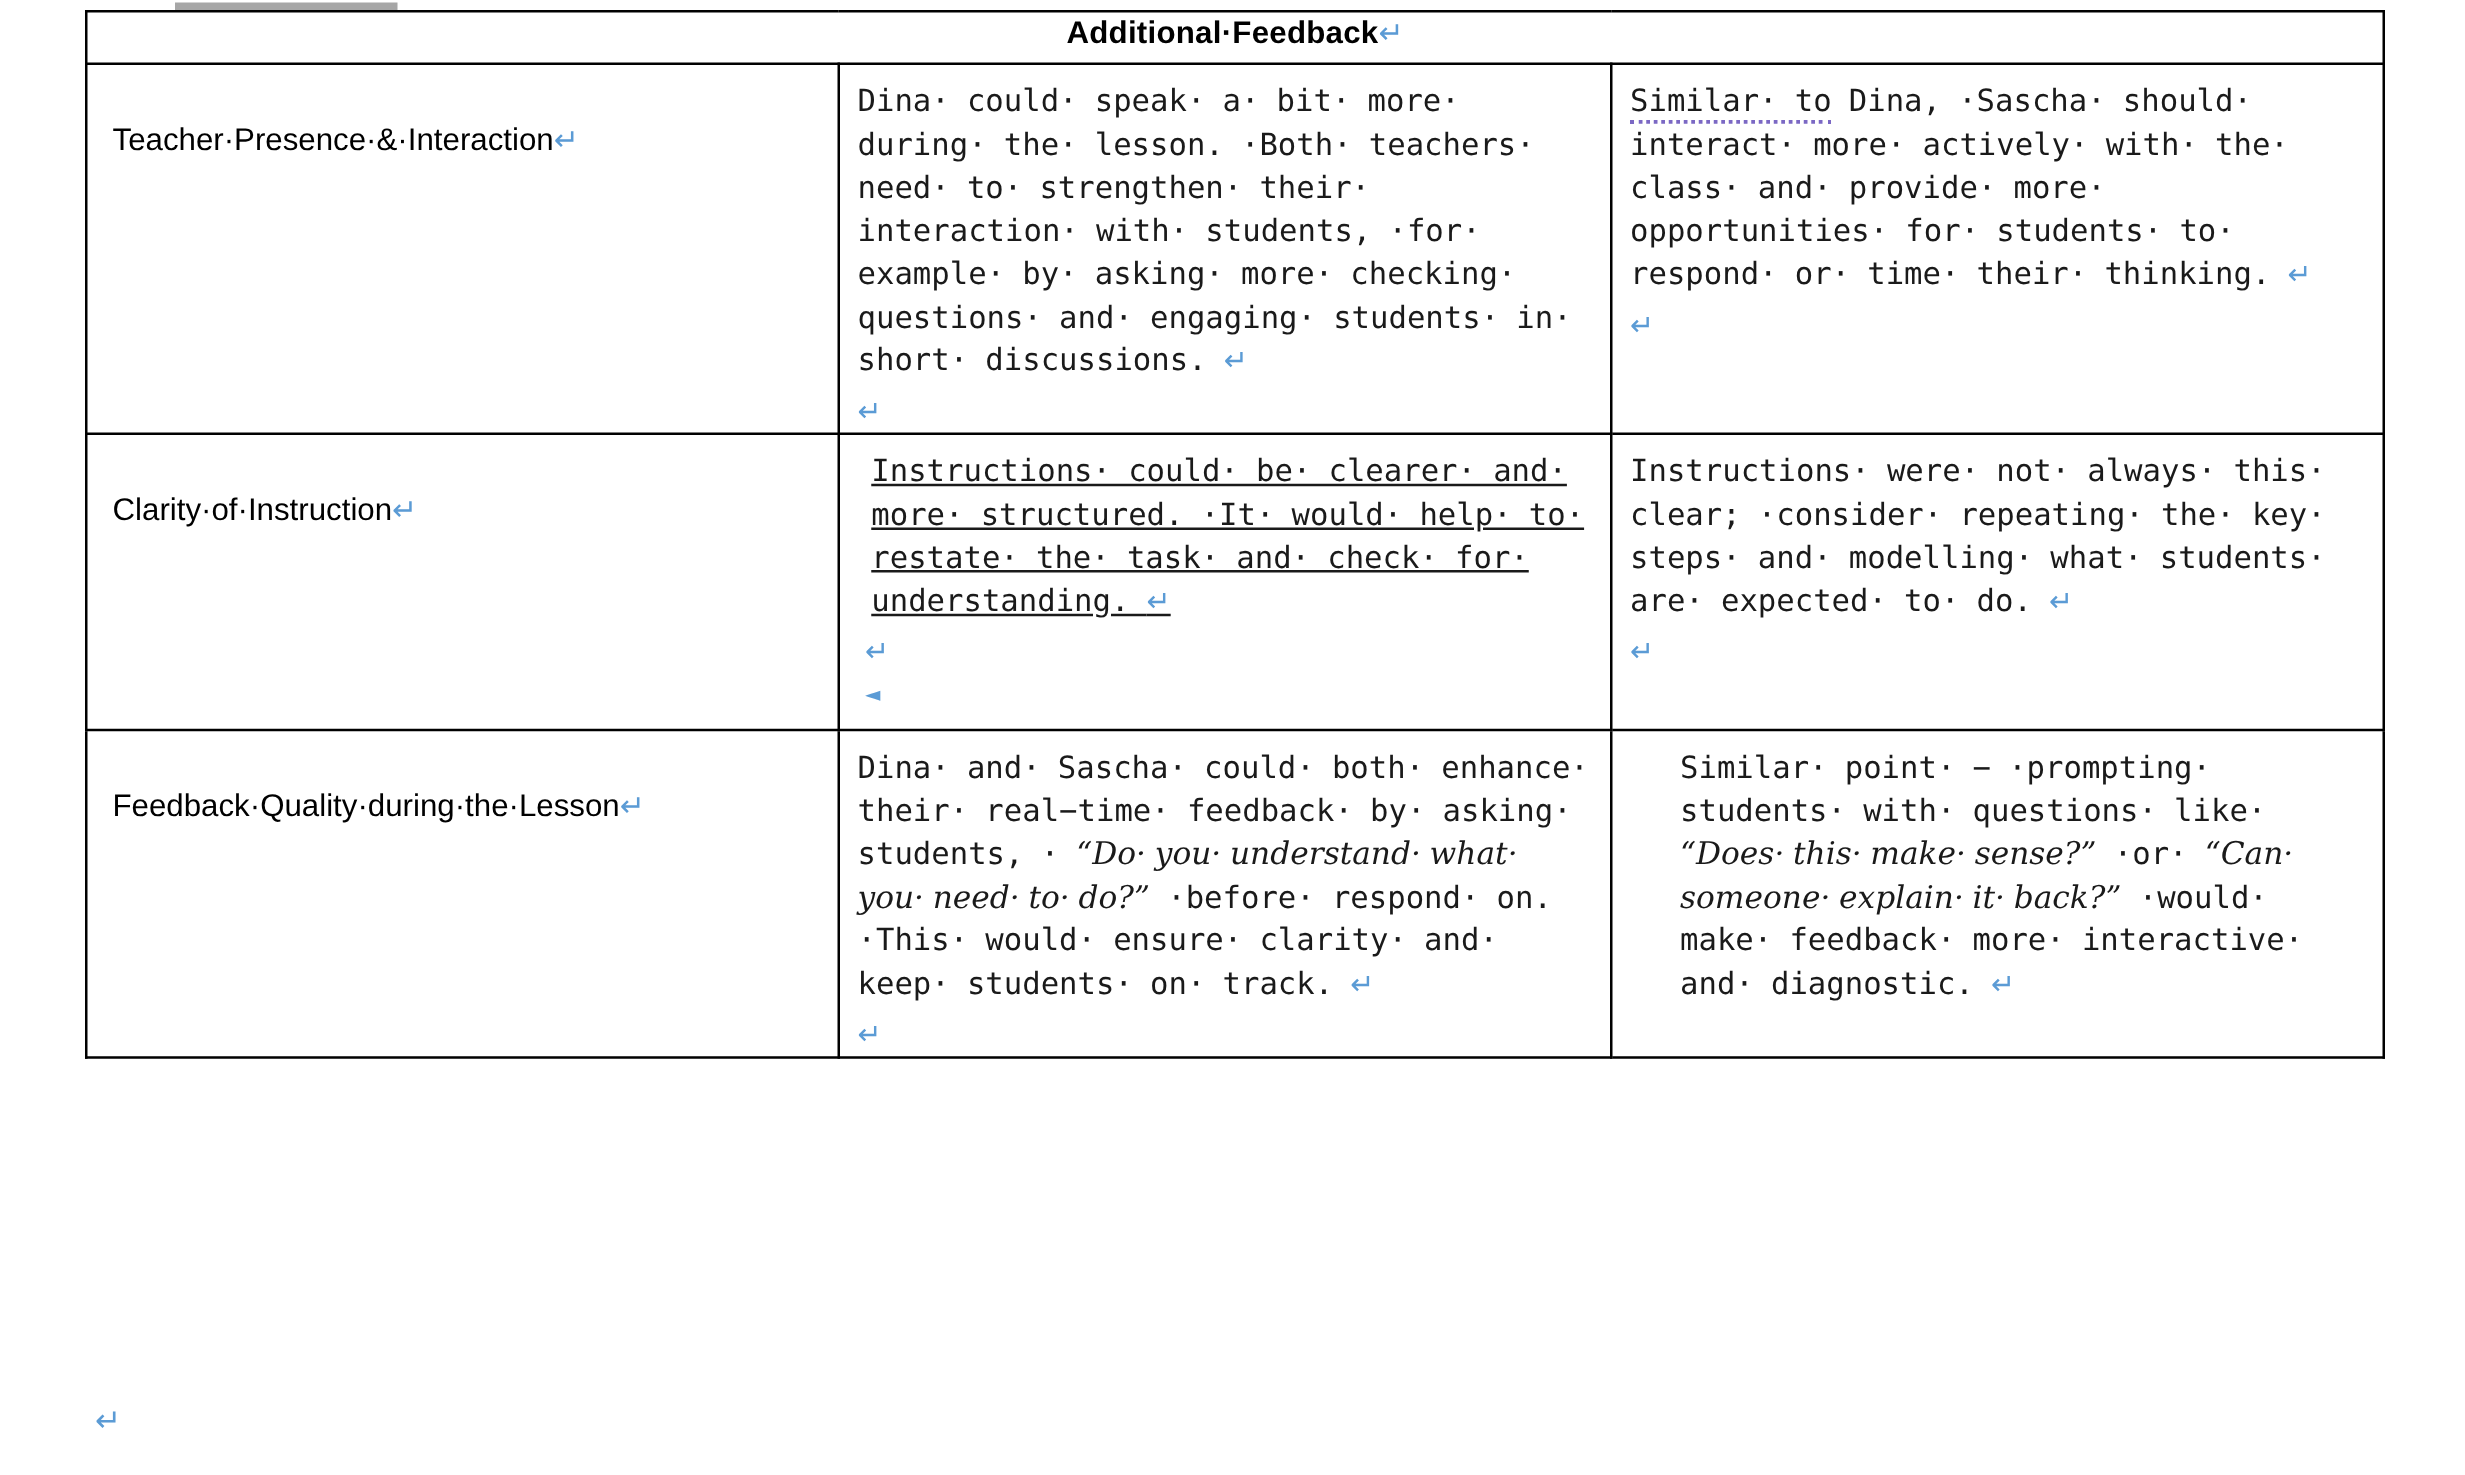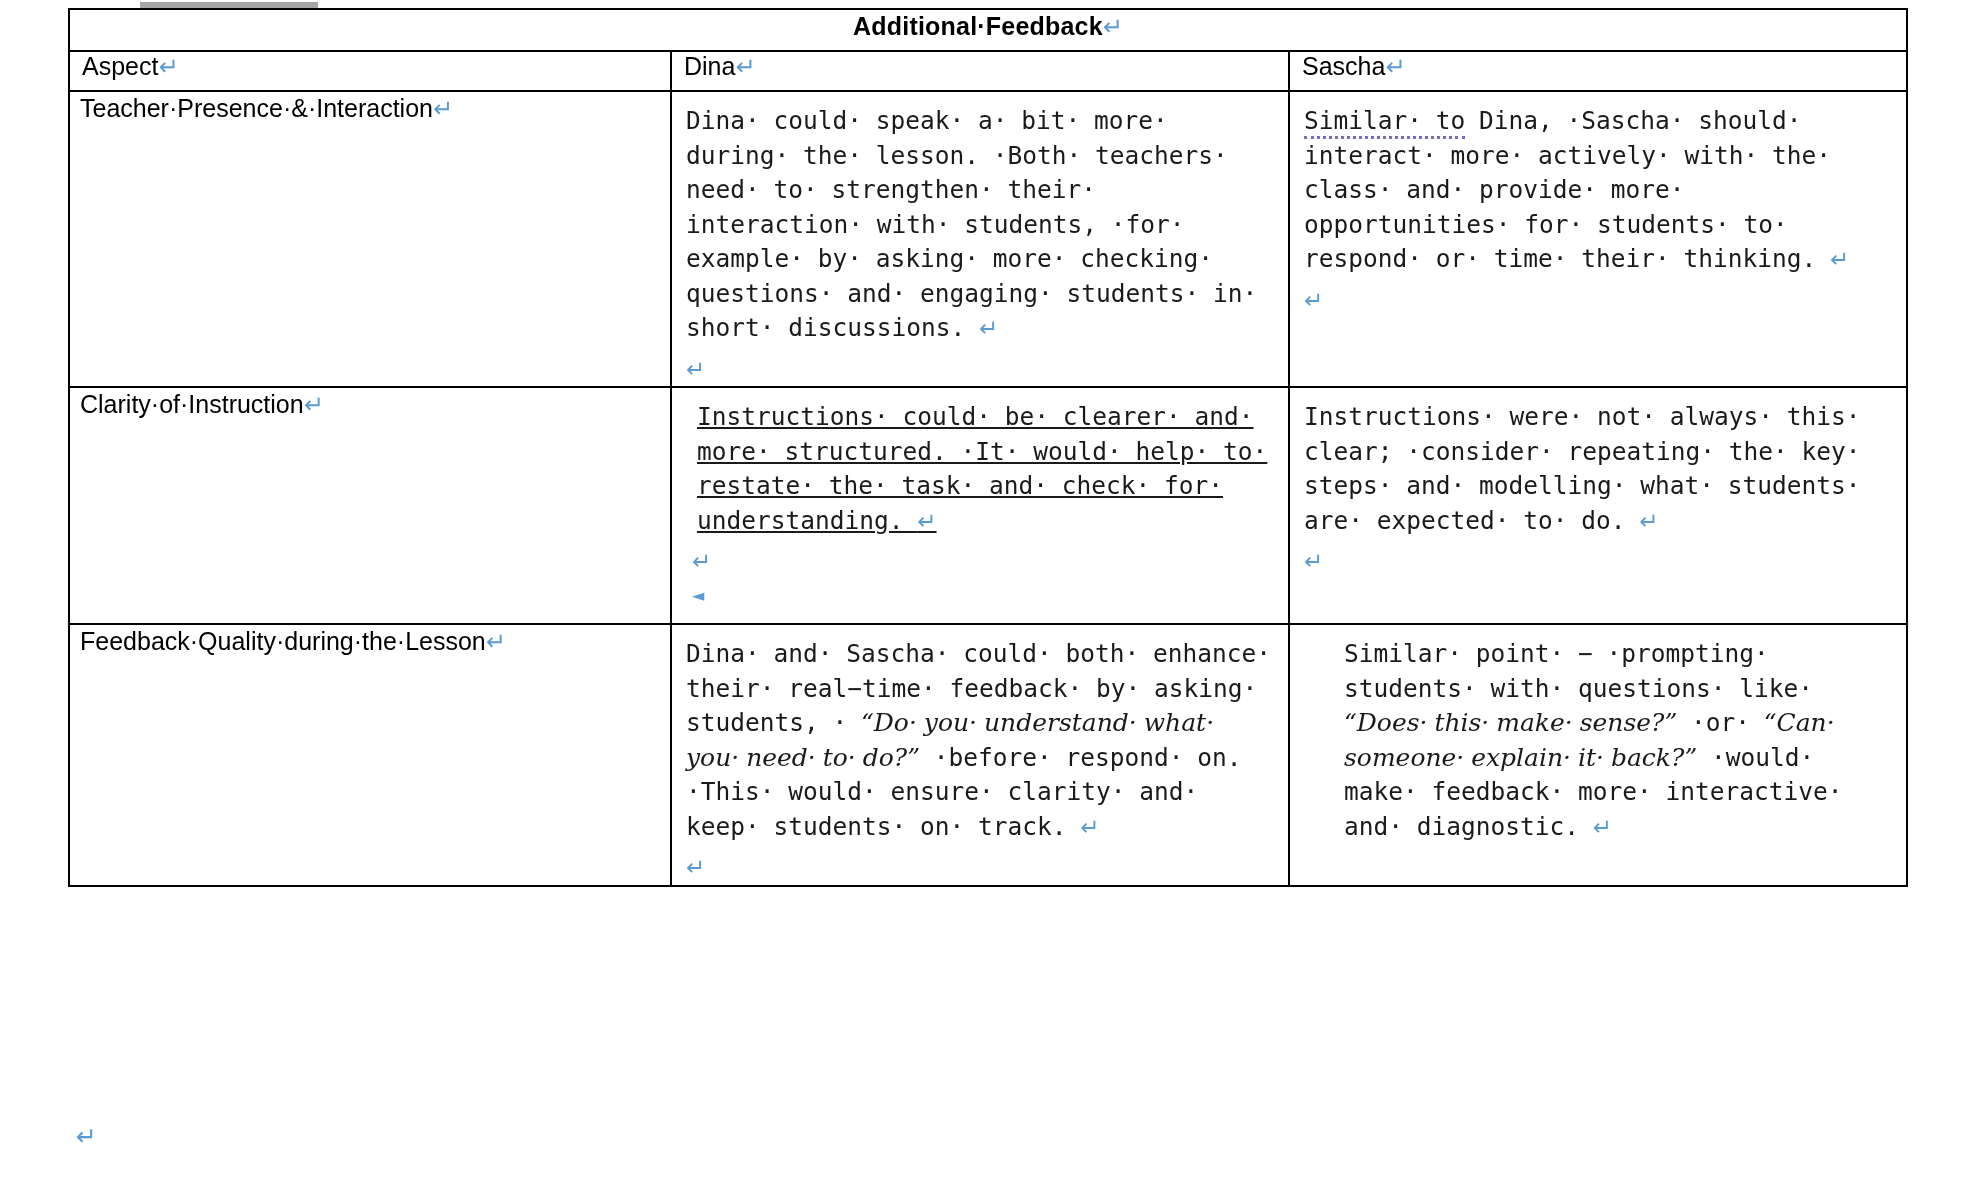--- a/index.html
+++ b/index.html
@@ -87,23 +87,24 @@
   }
 
   
   .aspect-cell {
     vertical-align: middle;
   }
   .aspect-text {
     font-family: "Liberation Sans", sans-serif;
     font-size: 25px;
     color: #000000;
-    padding-left: 10px;
+    padding-left: 20px;
     line-height: 1.35;
     display: block;
+    margin-top: 44px;
   }
 
   
   .body-cell {
     vertical-align: top;
     border-radius: 10px;
   }
   .body-text {
     font-family: "DejaVu Sans Mono", "Liberation Mono", monospace;
     font-size: 24.5px;
@@ -187,31 +188,20 @@
       <col class="col-sascha">
     </colgroup>
     <tbody>
 
       <tr>
         <td class="title-cell" colspan="3">
           <span class="title-text">Additional·Feedback</span><span class="pilcrow-sans">↵</span>
         </td>
       </tr>
 
-      <tr>
-        <td class="hdr-cell">
-          <span class="hdr-text"><span>Aspect</span><span class="pilcrow-sans">↵</span></span>
-        </td>
-        <td class="hdr-cell">
-          <span class="hdr-text"><span>Dina</span><span class="pilcrow-sans">↵</span></span>
-        </td>
-        <td class="hdr-cell">
-          <span class="hdr-text"><span>Sascha</span><span class="pilcrow-sans">↵</span></span>
-        </td>
-      </tr>
 
       <tr>
         <td class="aspect-cell">
           <span class="aspect-text"><span>Teacher·Presence·&amp;·Interaction</span><span class="pilcrow-sans">↵</span></span>
         </td>
         <td class="body-cell">
           <span class="body-text"><span>Dina· could· speak· a· bit· more· during· the· lesson. ·Both· teachers· need· to· strengthen· their· interaction· with· students, ·for· example· by· asking· more· checking· questions· and· engaging· students· in· short· discussions. </span><span class="pilcrow">↵</span></span>
           <span class="empty-para"><span class="pilcrow">↵</span></span>
         </td>
         <td class="body-cell">

